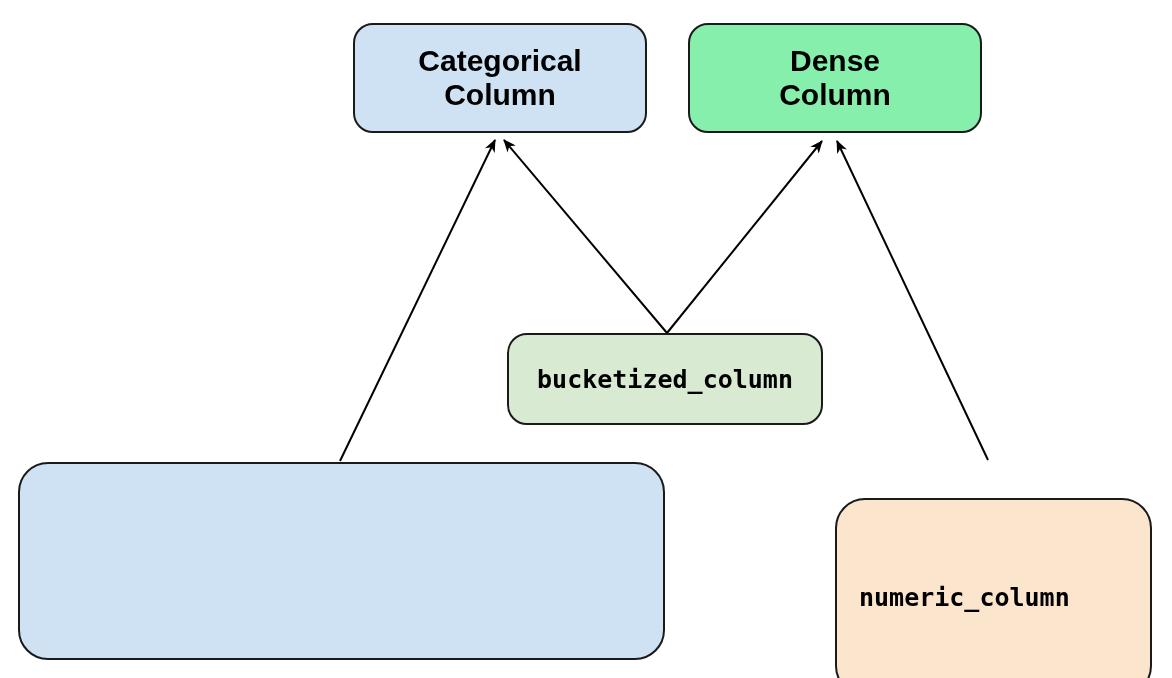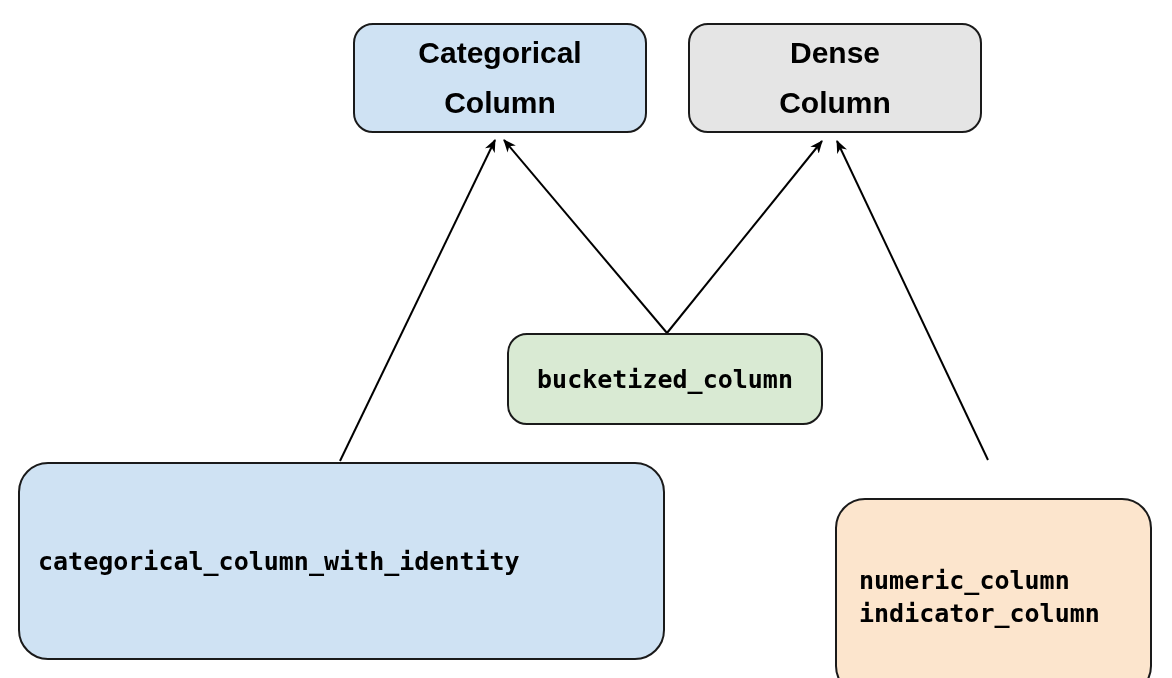--- a/index.html
+++ b/index.html
@@ -28,21 +28,21 @@
     box-sizing: border-box;
     border: 2.5px solid #1a1a1a;
     display: flex;
     align-items: center;
     justify-content: center;
     color: #000000;
   }
   .node.header {
     font-weight: bold;
     font-size: 30px;
-    line-height: 50px;
+    line-height: 34px;
     text-align: center;
     white-space: pre-line;
     border-radius: 20px;
   }
   .node.mono {
     font-family: "DejaVu Sans Mono", "Liberation Mono", monospace;
     font-weight: bold;
     font-size: 25px;
     line-height: 33px;
   }
@@ -74,31 +74,29 @@
     <line x1="667" y1="333" x2="504" y2="140" stroke-width="2" marker-end="url(#arrowhead)" style="stroke: rgb(0, 0, 0);"></line>
     <line x1="667" y1="333" x2="822" y2="141" stroke-width="2" marker-end="url(#arrowhead)" style="stroke: rgb(0, 0, 0);"></line>
     <line x1="988" y1="460" x2="837" y2="141" stroke-width="2" marker-end="url(#arrowhead)" style="stroke: rgb(0, 0, 0);"></line>
   </svg>
 
   <div class="node header" id="node-categorical-column" style="background-color: rgb(207, 226, 243);">
     <span>Categorical
 Column</span>
   </div>
 
-  <div class="node header" id="node-dense-column" style="background-color: #e5e5e5;">
+  <div class="node header" id="node-dense-column" style="background-color: #86efac;">
     <span>Dense
 Column</span>
   </div>
 
   <div class="node mono" id="node-bucketized-column" style="background-color: rgb(217, 234, 211);">
     <span>bucketized_column</span>
   </div>
 
   <div class="node mono list" id="node-categorical-functions" style="background-color: rgb(207, 226, 243);">
-    <span class="list-line">categorical_column_with_identity</span>
   </div>
 
   <div class="node mono list" id="node-dense-functions" style="background-color: rgb(252, 229, 205);">
     <span class="list-line">numeric_column</span>
-    <span class="list-line">indicator_column</span>
   </div>
 
 </div>
 
 </body></html>

